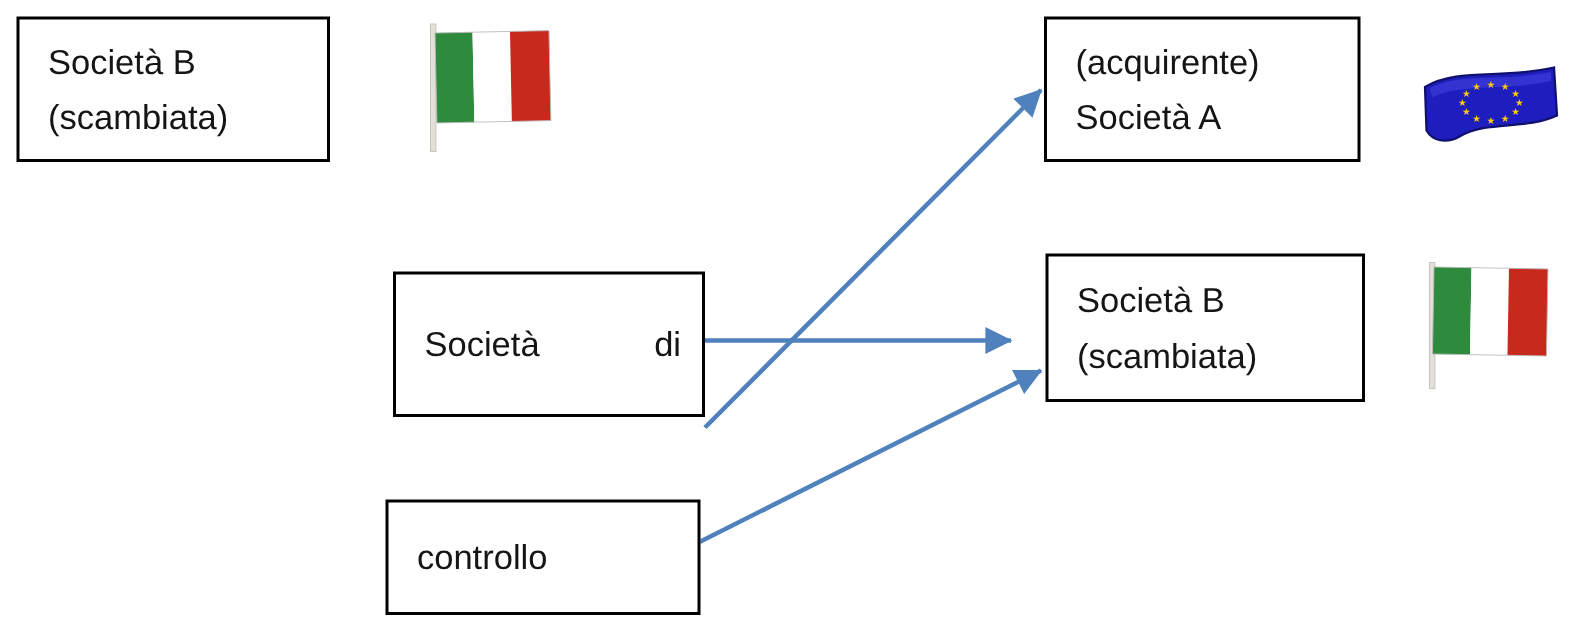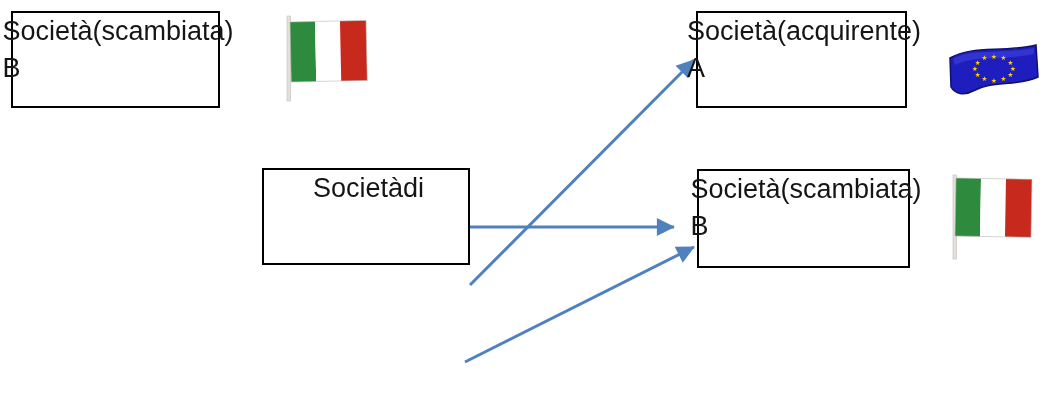--- a/index.html
+++ b/index.html
@@ -3,29 +3,29 @@
 <meta charset="utf-8">
 <style>
   html,body{margin:0;padding:0;background:#ffffff;}
   .canvas{
     position:relative;width:1054px;height:419px;background:#ffffff;
     font-family:"Liberation Sans",sans-serif;color:#151515;overflow:hidden;
   }
   .arrows{position:absolute;left:0;top:0;width:1054px;height:419px;}
   .box{
     position:absolute;background:#ffffff;border:2px solid #000000;
-    box-sizing:border-box;display:flex;flex-direction:row;justify-content:center;
-    font-size:27px;line-height:37px;padding:0 14px 0 19px;
+    box-sizing:border-box;display:flex;flex-direction:column;justify-content:center;
+    font-size:23px;line-height:37px;padding:0 14px 0 19px;
   }
   .box .row{display:flex;justify-content:space-between;}
   .flag{position:absolute;}
   
   #box-b-left   {left:11px;  top:11px;  width:209px; height:97px;}
   #box-a        {left:696px; top:11px;  width:211px; height:97px;}
-  #box-capitali {left:262px; top:168px; width:208px; height:97px;}
+  #box-capitali {left:262px; top:181px; width:208px; height:97px;}
   #box-b-right  {left:697px; top:169px; width:213px; height:99px;}
   #box-controllo{left:257px; top:333px; width:210px; height:77px;}
   #flag-it-top  {left:278px; top:8px;   width:94px;  height:100px;}
   #flag-eu      {left:946px; top:42px;  width:96px;  height:62px;}
   #flag-it-right{left:944px; top:165px; width:94px;  height:100px;}
 </style>
 </head>
 <body>
 
 <div class="canvas">
@@ -40,36 +40,39 @@
     <line x1="470" y1="227" x2="674" y2="227" stroke="#4F81BD" stroke-width="3" marker-end="url(#ah)"></line>
     <line x1="465" y1="362" x2="694" y2="247" stroke="#4F81BD" stroke-width="3" marker-end="url(#ah)"></line>
   </svg>
 
   <div class="box" id="box-b-left">
     <div>Società B</div>
     <div>(scambiata)</div>
   </div>
 
   <div class="box" id="box-a">
+    <div>(acquirente)</div>
     <div>Società A</div>
-    <div>(acquirente)</div>
   </div>
 
   <div class="box" id="box-capitali">
     <div class="row">
       <span>Società</span>
       <span>di</span>
     </div>
   </div>
 
   <div class="box" id="box-b-right">
     <div>Società B</div>
     <div>(scambiata)</div>
   </div>
 
+  <div class="box" id="box-controllo">
+    <div>controllo</div>
+  </div>
 
   <svg class="flag" id="flag-it-top" viewBox="0 0 94 100">
     <rect x="9" y="8" width="3.6" height="85" fill="#E3E0DA" stroke="#C9C6C0" stroke-width="0.7"></rect>
     <g transform="rotate(-1.2 12 14)">
       <rect x="12" y="14" width="25" height="60" fill="#2E8B3E"></rect>
       <rect x="37" y="14" width="25" height="60" fill="#FFFFFF"></rect>
       <rect x="62" y="14" width="26" height="60" fill="#C8291D"></rect>
       <rect x="12" y="14" width="76" height="60" fill="none" stroke="#bbb" stroke-width="0.6"></rect>
     </g>
   </svg>

